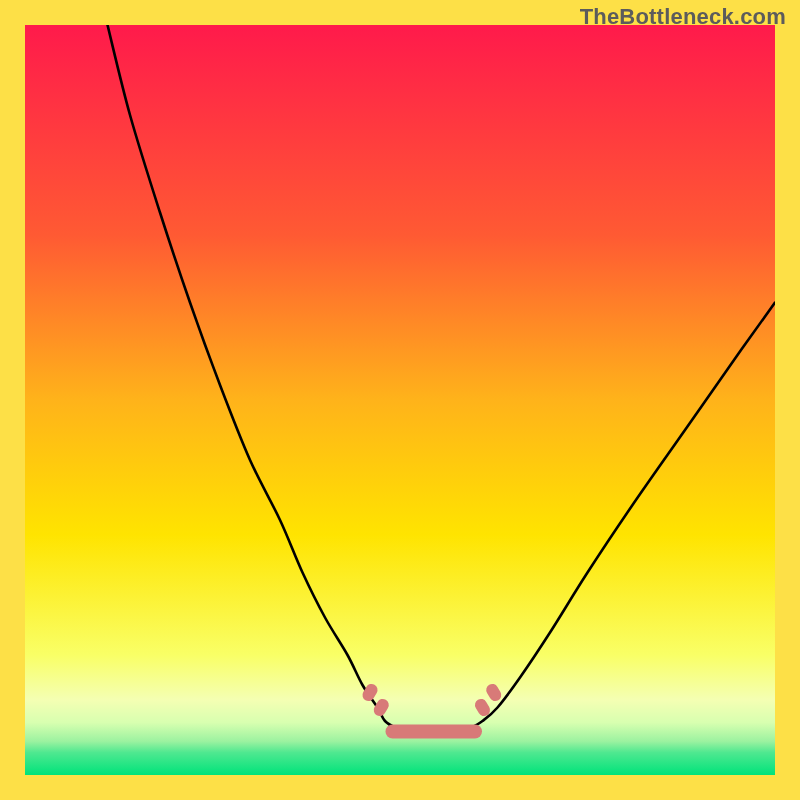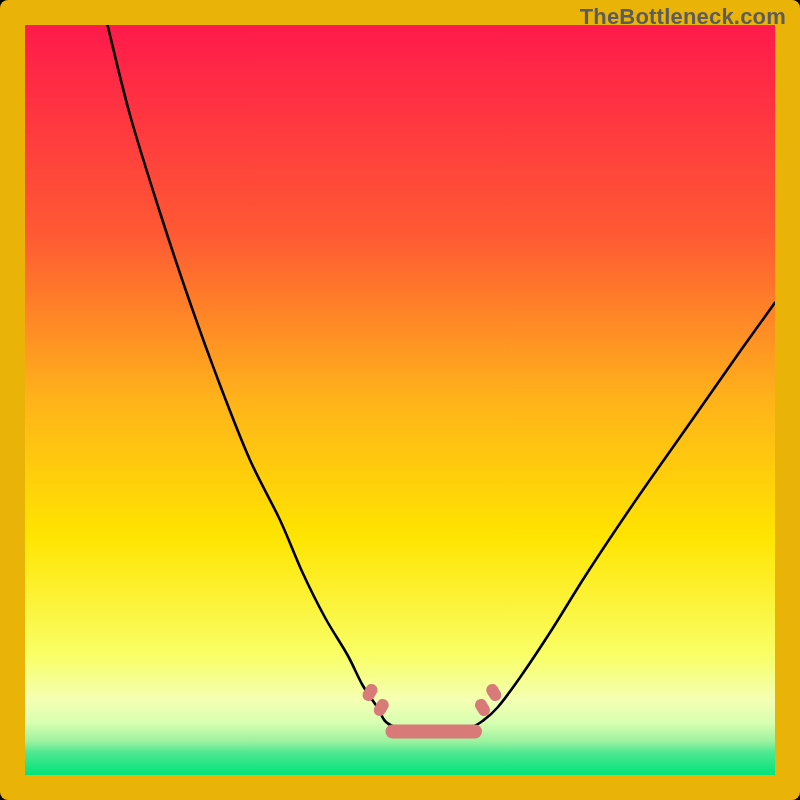--- a/index.html
+++ b/index.html
@@ -7,22 +7,21 @@
     padding: 0;
     width: 800px;
     height: 800px;
     background: #000;
     overflow: hidden;
     font-family: Arial, Helvetica, sans-serif;
   }
   .frame {
     position: absolute;
     inset: 0;
-    background: #eab308;
-    border-radius: 8px;
+    background: #fde047;
   }
   .watermark {
     position: absolute;
     top: 4px;
     right: 14px;
     color: #5c5c5c;
     font-size: 22px;
     font-weight: 600;
     letter-spacing: 0.2px;
     z-index: 5;

